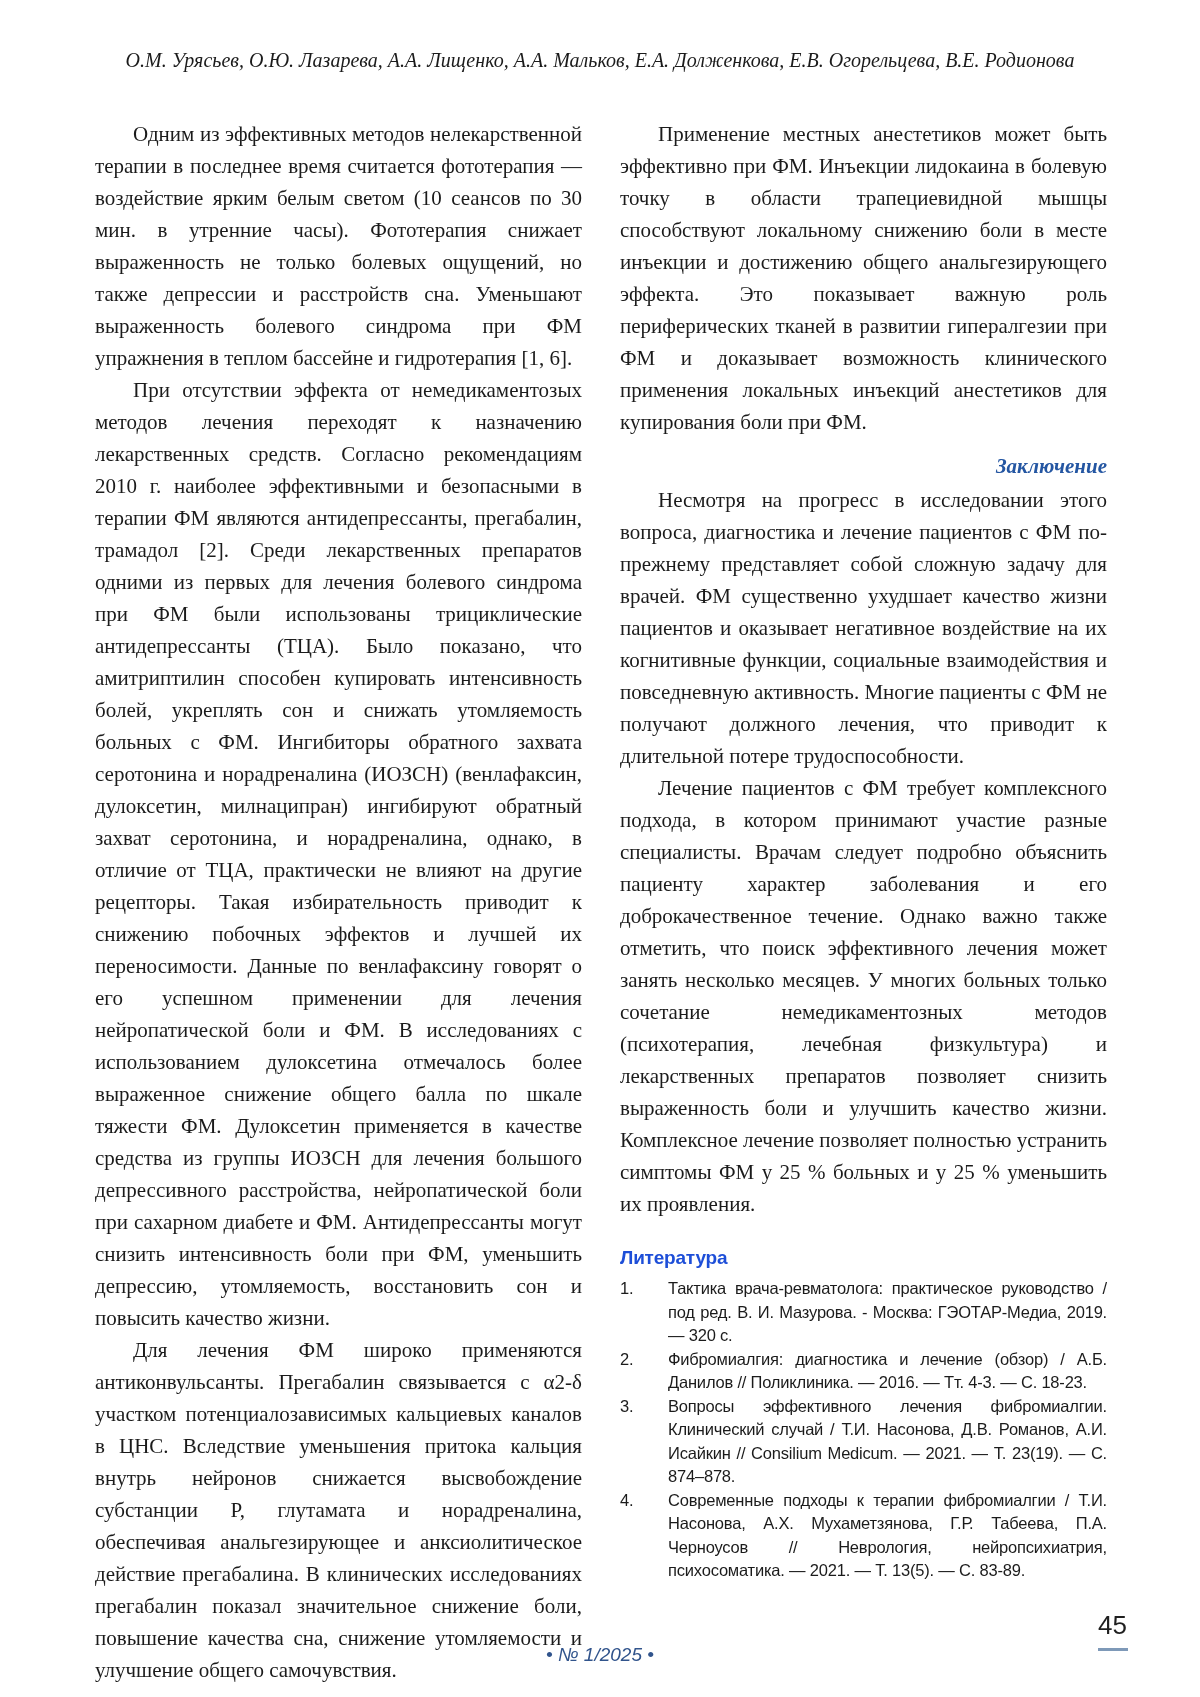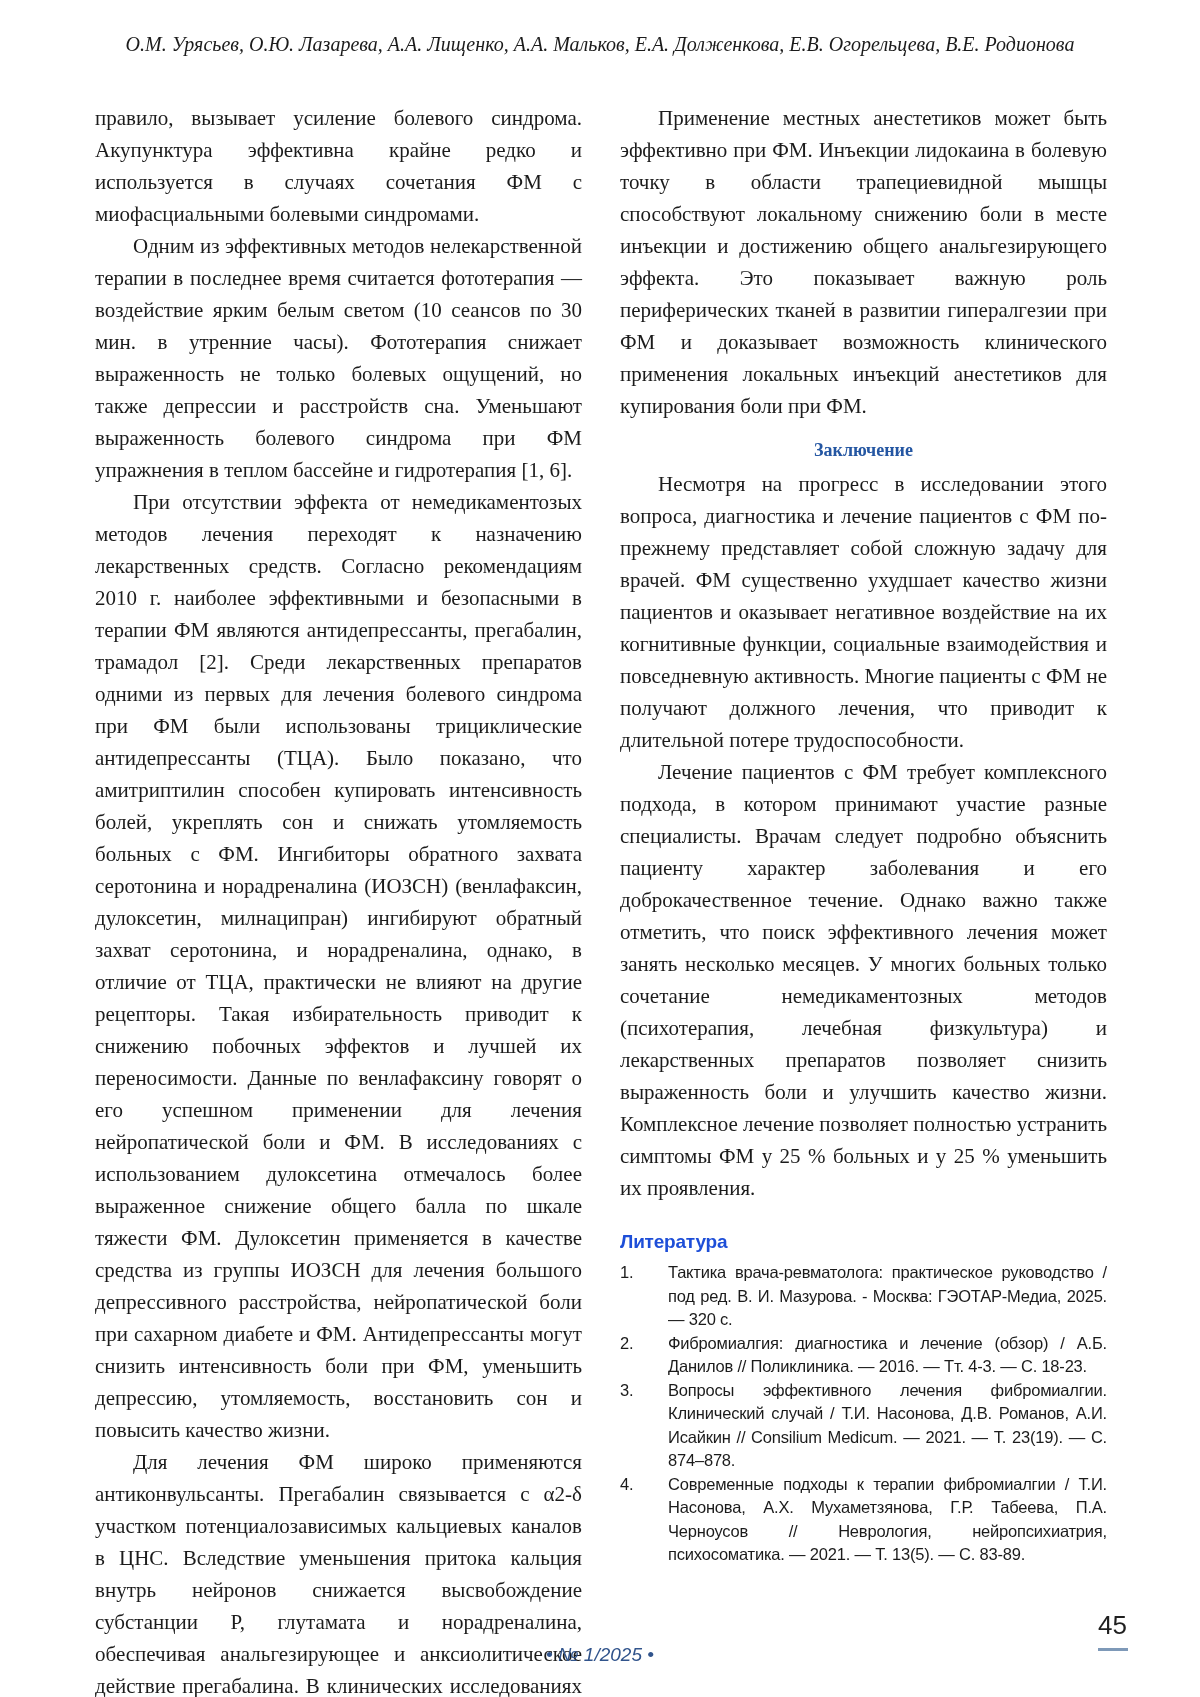--- a/index.html
+++ b/index.html
@@ -15,21 +15,21 @@
     font-family: "Liberation Serif", serif;
     color: #1b1b1b;
   }
   .page {
     position: relative;
     width: 1200px;
     height: 1697px;
   }
   .authors {
     margin: 0;
-    padding-top: 32px;
+    padding-top: 48px;
     text-align: center;
     font-style: italic;
     font-size: 20px;
     line-height: 24px;
     color: #1b1b1b;
   }
   .columns {
     display: flex;
     gap: 38px;
     margin: 46px 93px 0 95px;
@@ -45,25 +45,26 @@
   }
   .col p {
     margin: 0;
     text-indent: 38px;
   }
   .col p.no-indent {
     text-indent: 0;
   }
   .conclusion-heading {
     margin: 12px 0 2px 0;
-    text-align: center;
-    font-size: 18px;
+    text-align: right;
+    font-size: 21px;
     line-height: 32px;
     font-weight: bold;
     color: #2456a2;
+    font-style: italic;
   }
   .references {
     margin-top: 26px;
     font-family: "Liberation Sans", sans-serif;
     letter-spacing: -0.2px;
   }
   .references-heading {
     margin: 0 0 7px 0;
     font-size: 19px;
     line-height: 24px;
@@ -124,41 +125,40 @@
 </head>
 <body>
 
 <div class="page">
 
   <p class="authors">О.М. Урясьев, О.Ю. Лазарева, А.А. Лищенко, А.А. Мальков, Е.А. Долженкова, Е.В. Огорельцева, В.Е. Родионова</p>
 
   <div class="columns">
 
     <div class="col">
-      <p class="no-indent">правило, вызывает усиление болевого синдрома. Акупунктура эффективна крайне редко и используется в случаях сочетания ФМ с миофасциальными болевыми синдромами.</p>
       <p>Одним из эффективных методов нелекарственной терапии в последнее время считается фототерапия — воздействие ярким белым светом (10 сеансов по 30 мин. в утренние часы). Фототерапия снижает выраженность не только болевых ощущений, но также депрессии и расстройств сна. Уменьшают выраженность болевого синдрома при ФМ упражнения в теплом бассейне и гидротерапия [1, 6].</p>
       <p>При отсутствии эффекта от немедикаментозых методов лечения переходят к назначению лекарственных средств. Согласно рекомендациям 2010 г. наиболее эффективными и безопасными в терапии ФМ являются антидепрессанты, прегабалин, трамадол [2]. Среди лекарственных препаратов одними из первых для лечения болевого синдрома при ФМ были использованы трициклические антидепрессанты (ТЦА). Было показано, что амитриптилин способен купировать интенсивность болей, укреплять сон и снижать утомляемость больных с ФМ. Ингибиторы обратного захвата серотонина и норадреналина (ИОЗСН) (венлафаксин, дулоксетин, милнаципран) ингибируют обратный захват серотонина, и норадреналина, однако, в отличие от ТЦА, практически не влияют на другие рецепторы. Такая избирательность приводит к снижению побочных эффектов и лучшей их переносимости. Данные по венлафаксину говорят о его успешном применении для лечения нейропатической боли и ФМ. В исследованиях с использованием дулоксетина отмечалось более выраженное снижение общего балла по шкале тяжести ФМ. Дулоксетин применяется в качестве средства из группы ИОЗСН для лечения большого депрессивного расстройства, нейропатической боли при сахарном диабете и ФМ. Антидепрессанты могут снизить интенсивность боли при ФМ, уменьшить депрессию, утомляемость, восстановить сон и повысить качество жизни.</p>
       <p>Для лечения ФМ широко применяются антиконвульсанты. Прегабалин связывается с α2-δ участком потенциалозависимых кальциевых каналов в ЦНС. Вследствие уменьшения притока кальция внутрь нейронов снижается высвобождение субстанции P, глутамата и норадреналина, обеспечивая анальгезирующее и анксиолитическое действие прегабалина. В клинических исследованиях прегабалин показал значительное снижение боли, повышение качества сна, снижение утомляемости и улучшение общего самочувствия.</p>
 
     </div>
 
     <div class="col">
       <p>Применение местных анестетиков может быть эффективно при ФМ. Инъекции лидокаина в болевую точку в области трапециевидной мышцы способствуют локальному снижению боли в месте инъекции и достижению общего анальгезирующего эффекта. Это показывает важную роль периферических тканей в развитии гипералгезии при ФМ и доказывает возможность клинического применения локальных инъекций анестетиков для купирования боли при ФМ.</p>
 
       <h2 class="conclusion-heading">Заключение</h2>
 
       <p>Несмотря на прогресс в исследовании этого вопроса, диагностика и лечение пациентов с ФМ по-прежнему представляет собой сложную задачу для врачей. ФМ существенно ухудшает качество жизни пациентов и оказывает негативное воздействие на их когнитивные функции, социальные взаимодействия и повседневную активность. Многие пациенты с ФМ не получают должного лечения, что приводит к длительной потере трудоспособности.</p>
       <p>Лечение пациентов с ФМ требует комплексного подхода, в котором принимают участие разные специалисты. Врачам следует подробно объяснить пациенту характер заболевания и его доброкачественное течение. Однако важно также отметить, что поиск эффективного лечения может занять несколько месяцев. У многих больных только сочетание немедикаментозных методов (психотерапия, лечебная физкультура) и лекарственных препаратов позволяет снизить выраженность боли и улучшить качество жизни. Комплексное лечение позволяет полностью устранить симптомы ФМ у 25 % больных и у 25 % уменьшить их проявления.</p>
 
       <div class="references">
         <h3 class="references-heading">Литература</h3>
         <ol class="ref-list">
           <li class="ref-item">
             <span class="ref-num">1.</span>
-            <span class="ref-text">Тактика врача-ревматолога: практическое руководство / под ред. В. И. Мазурова. - Москва: ГЭОТАР-Медиа, 2025. — 320 с.</span>
+            <span class="ref-text">Тактика врача-ревматолога: практическое руководство / под ред. В. И. Мазурова. - Москва: ГЭОТАР-Медиа, 2019. — 320 с.</span>
           </li>
           <li class="ref-item">
             <span class="ref-num">2.</span>
             <span class="ref-text">Фибромиалгия: диагностика и лечение (обзор) / А.Б. Данилов // Поликлиника. — 2016. — Тт. 4-3. — С. 18-23.</span>
           </li>
           <li class="ref-item">
             <span class="ref-num">3.</span>
             <span class="ref-text">Вопросы эффективного лечения фибромиалгии. Клинический случай / Т.И. Насонова, Д.В. Романов, А.И. Исайкин // Consilium Medicum. — 2021. — Т. 23(19). — С. 874–878.</span>
           </li>
           <li class="ref-item">

